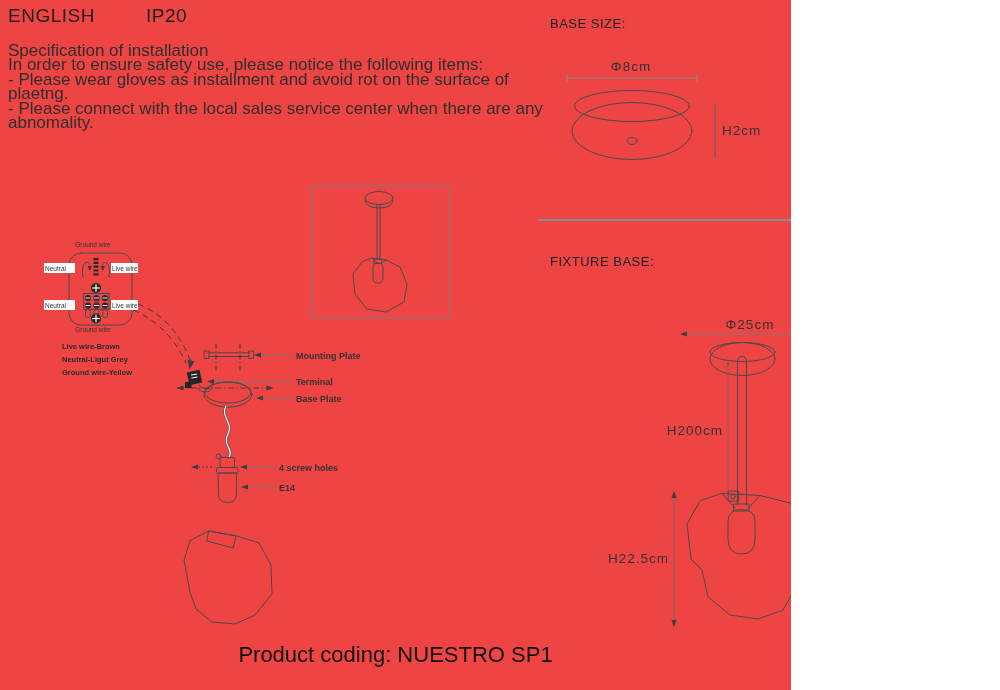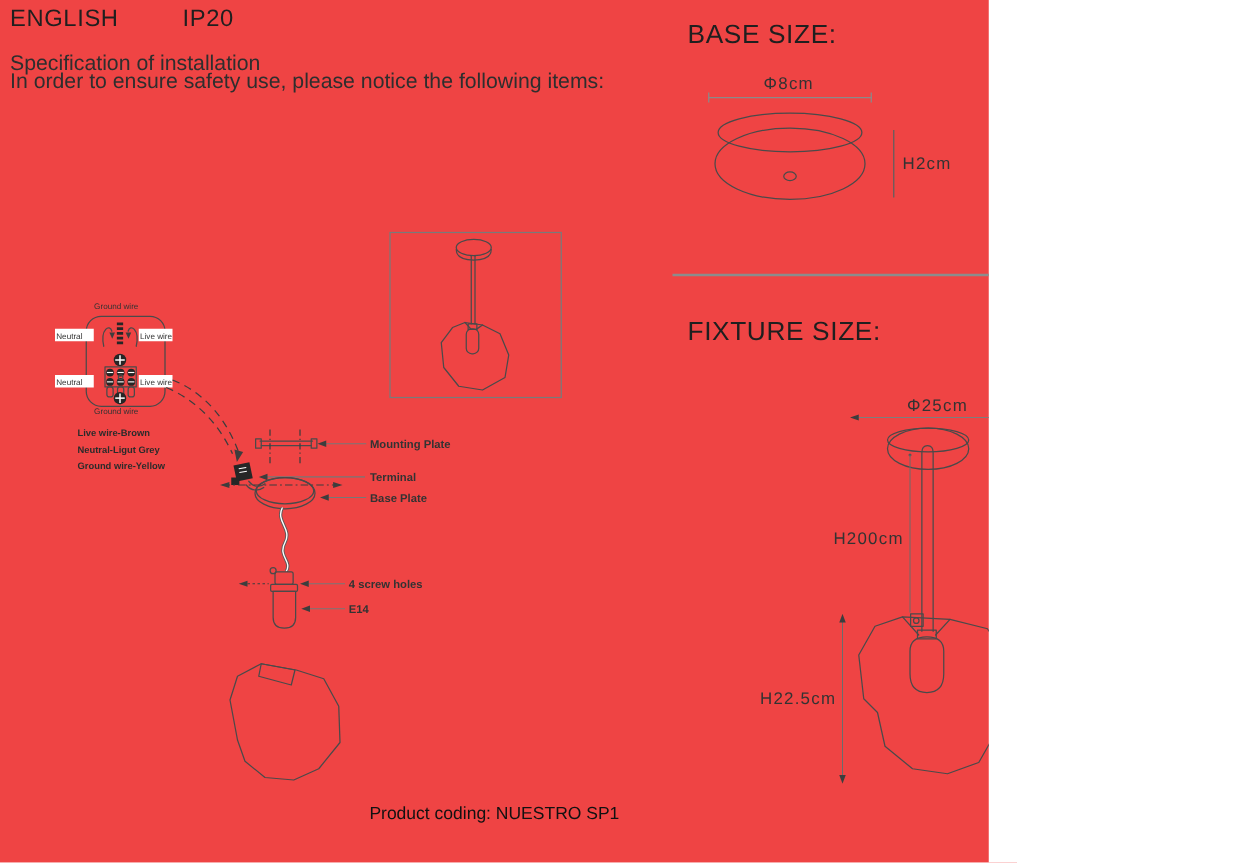--- a/index.html
+++ b/index.html
@@ -2,25 +2,25 @@
 <html><head>
 <meta charset="utf-8">
 <style>
   html,body{margin:0;padding:0;background:#fff;}
   .canvas{position:relative;width:791px;height:690px;background:#ef4444;overflow:hidden;
           font-family:"Liberation Sans",sans-serif;color:#222;}
   .hdr{position:absolute;font-size:19px;color:#1f1f1f;letter-spacing:0.5px;}
   .hdr-left{left:8px;top:5px;}
   .hdr-ip{left:146px;top:5px;}
   .spec{position:absolute;left:8px;top:44px;font-size:17px;line-height:14.4px;color:#2e2e2e;width:540px;}
-  .sec-title{position:absolute;font-size:21px;color:#1f1f1f;letter-spacing:0.5px;}
+  .sec-title{position:absolute;font-size:13px;color:#1f1f1f;letter-spacing:0.5px;}
   .base-title{left:550px;top:16px;}
   .fixture-title{left:550px;top:254px;}
   .divider{position:absolute;left:538px;top:219px;width:457px;height:2px;background:#8c8c8c;}
-  .product{position:absolute;left:0;right:0;top:642px;text-align:center;font-size:14px;color:#111;}
+  .product{position:absolute;left:0;right:0;top:642px;text-align:center;font-size:22px;color:#111;}
   svg{position:absolute;}
   .left-svg{left:0;top:170px;}
   .base-svg{left:540px;top:40px;}
   .fixture-svg{left:560px;top:300px;}
   .ln{fill:none;stroke:#4a4a4a;stroke-width:1;stroke-linejoin:round;stroke-linecap:round;}
   .leader{fill:none;stroke:#777;stroke-width:0.9;}
   .arrow{fill:#3d3d3d;stroke:none;}
   .dark{fill:#262626;stroke:none;}
   text{fill:#222;font-family:"Liberation Sans",sans-serif;}
   .t65{font-size:6.5px;fill:#333;}
@@ -32,20 +32,22 @@
 <body>
 
 <div class="canvas">
 
   <div class="hdr hdr-left">ENGLISH</div>
   <div class="hdr hdr-ip">IP20</div>
 
   <div class="spec">
     <div>Specification of installation</div>
     <div>In order to ensure safety use, please notice the following items:</div>
+    <div>- Please wear gloves as installment and avoid rot on the surface of plaetng.</div>
+    <div>- Please connect with the local sales service center when there are any abnomality.</div>
   </div>
 
   <svg class="left-svg" width="480" height="475" viewBox="0 170 480 475">
 
     <g>
       <text class="t65" x="93" y="247" text-anchor="middle">Ground wire</text>
       <rect class="ln" x="69" y="253" width="63" height="72" rx="12"></rect>
 
       <line x1="96" y1="258" x2="96" y2="277" stroke="#262626" stroke-width="5" stroke-dasharray="2.2 1.6"></line>
 
@@ -197,21 +199,21 @@
       <ellipse class="ln" cx="632" cy="131" rx="60" ry="28.5"></ellipse>
       <ellipse class="ln" cx="632" cy="106" rx="57.5" ry="15.5"></ellipse>
       <ellipse class="ln" cx="632" cy="141" rx="5" ry="3.5"></ellipse>
     </g>
     <line x1="715" y1="104" x2="715" y2="158" stroke="#5f5f5f" stroke-width="1"></line>
     <text class="dim" x="722" y="135">H2cm</text>
   </svg>
 
   <div class="divider"></div>
 
-  <div class="sec-title fixture-title">FIXTURE SIZE:</div>
+  <div class="sec-title fixture-title">FIXTURE BASE:</div>
   <svg class="fixture-svg" width="440" height="340" viewBox="560 300 440 340">
     <text class="dim" x="750" y="329" text-anchor="middle">Φ25cm</text>
     <g>
       <line x1="682" y1="334" x2="810" y2="334" stroke="#7d7d7d" stroke-width="0.9"></line>
       <polygon class="arrow" points="680,334 687,331.6 687,336.4"></polygon>
       <polygon class="arrow" points="812,334 805,331.6 805,336.4"></polygon>
     </g>
     <g>
       <ellipse class="ln" cx="742.5" cy="359" rx="32.5" ry="16.5"></ellipse>
       <ellipse class="ln" cx="742.5" cy="352" rx="32.5" ry="9.5"></ellipse>

